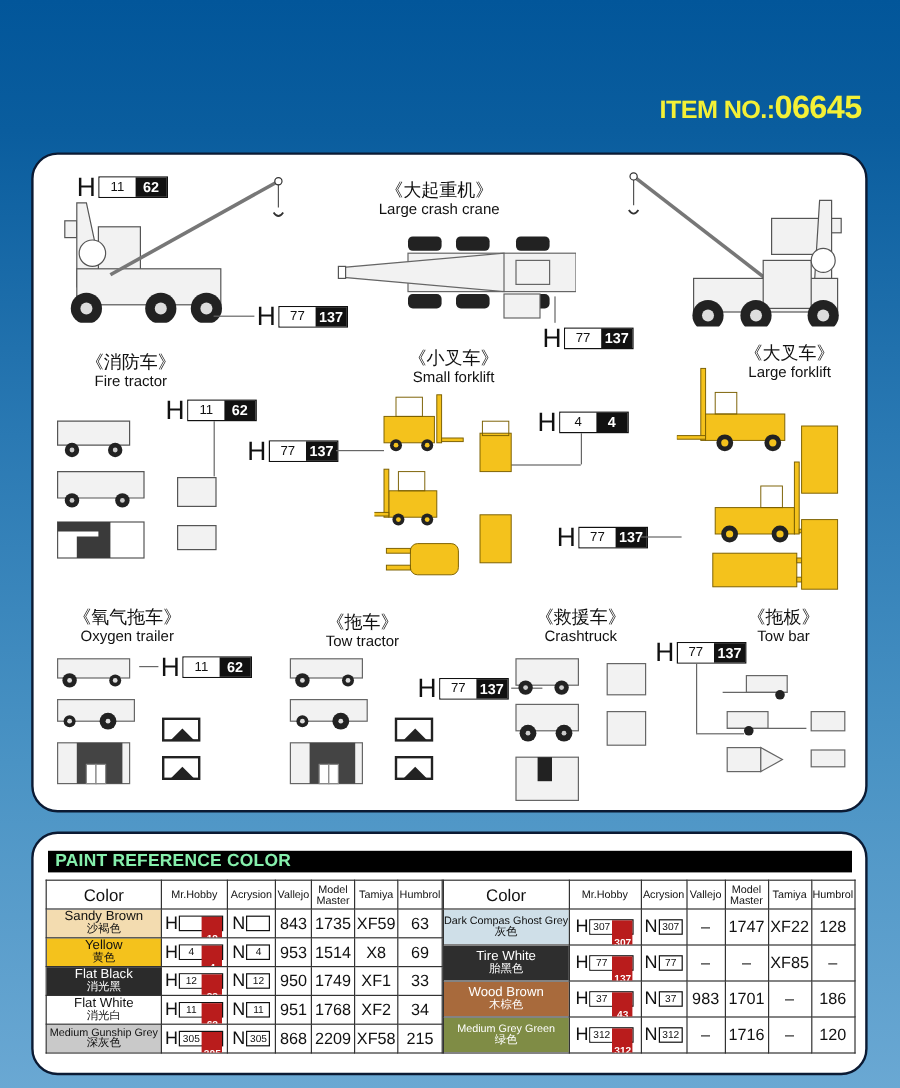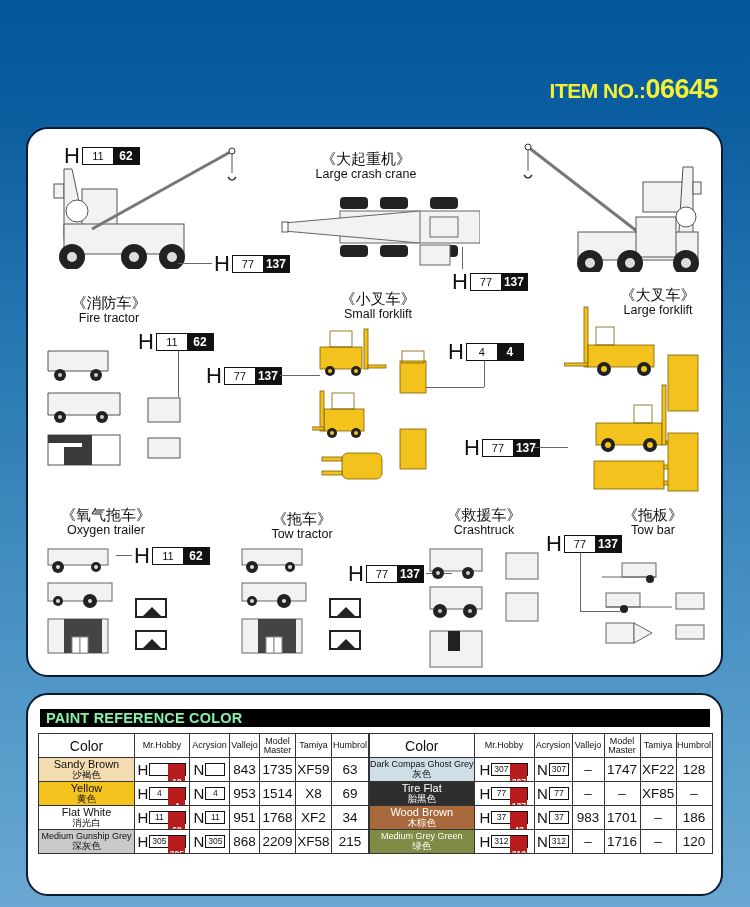--- a/index.html
+++ b/index.html
@@ -514,20 +514,45 @@
                 <span class="h">N</span>
                 <span class="nbox">4</span>
               </span>
     </td>
     <td>953</td>
     <td>1514</td>
     <td>X8</td>
     <td>69</td>
   </tr>
           <tr>
+    <td class="swatch" style="background: rgb(43, 43, 43); color: rgb(255, 255, 255);">
+      <span>Flat Black</span>
+      <span class="cn">消光黑</span>
+    </td>
+    <td>
+      <span class="mini">
+                <span class="h">H</span>
+                <span class="bx">
+                  <span class="w">12</span>
+                  <span class="b">33</span>
+                </span>
+              </span>
+    </td>
+    <td>
+      <span class="mini">
+                <span class="h">N</span>
+                <span class="nbox">12</span>
+              </span>
+    </td>
+    <td>950</td>
+    <td>1749</td>
+    <td>XF1</td>
+    <td>33</td>
+  </tr>
+          <tr>
     <td class="swatch" style="background: rgb(255, 255, 255); color: rgb(17, 17, 17);">
       <span>Flat White</span>
       <span class="cn">消光白</span>
     </td>
     <td>
       <span class="mini">
                 <span class="h">H</span>
                 <span class="bx">
                   <span class="w">11</span>
                   <span class="b">62</span>
@@ -614,21 +639,21 @@
                 <span class="nbox">307</span>
               </span>
     </td>
     <td>–</td>
     <td>1747</td>
     <td>XF22</td>
     <td>128</td>
   </tr>
           <tr>
     <td class="swatch" style="background: rgb(46, 46, 46); color: rgb(255, 255, 255);">
-      <span>Tire Flat</span>
+      <span>Tire White</span>
       <span class="cn">胎黑色</span>
     </td>
     <td>
       <span class="mini">
                 <span class="h">H</span>
                 <span class="bx">
                   <span class="w">77</span>
                   <span class="b">137</span>
                 </span>
               </span>

